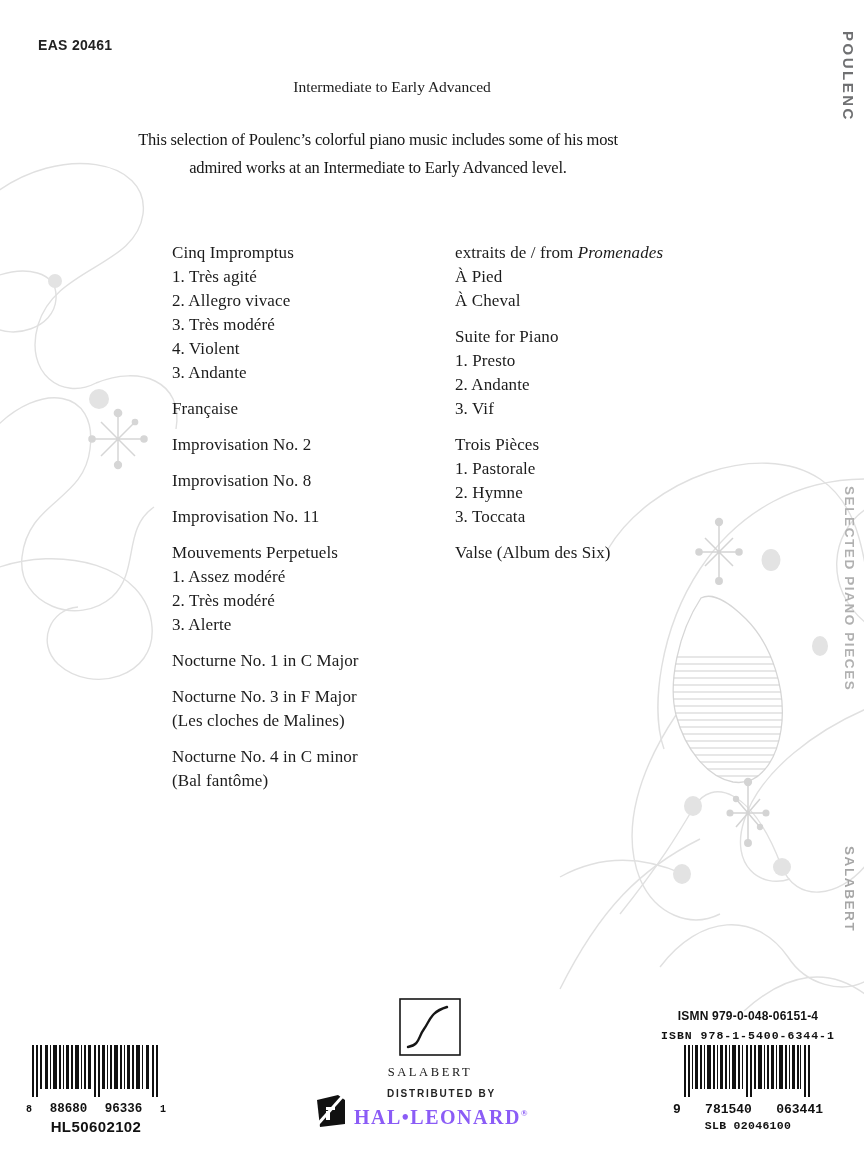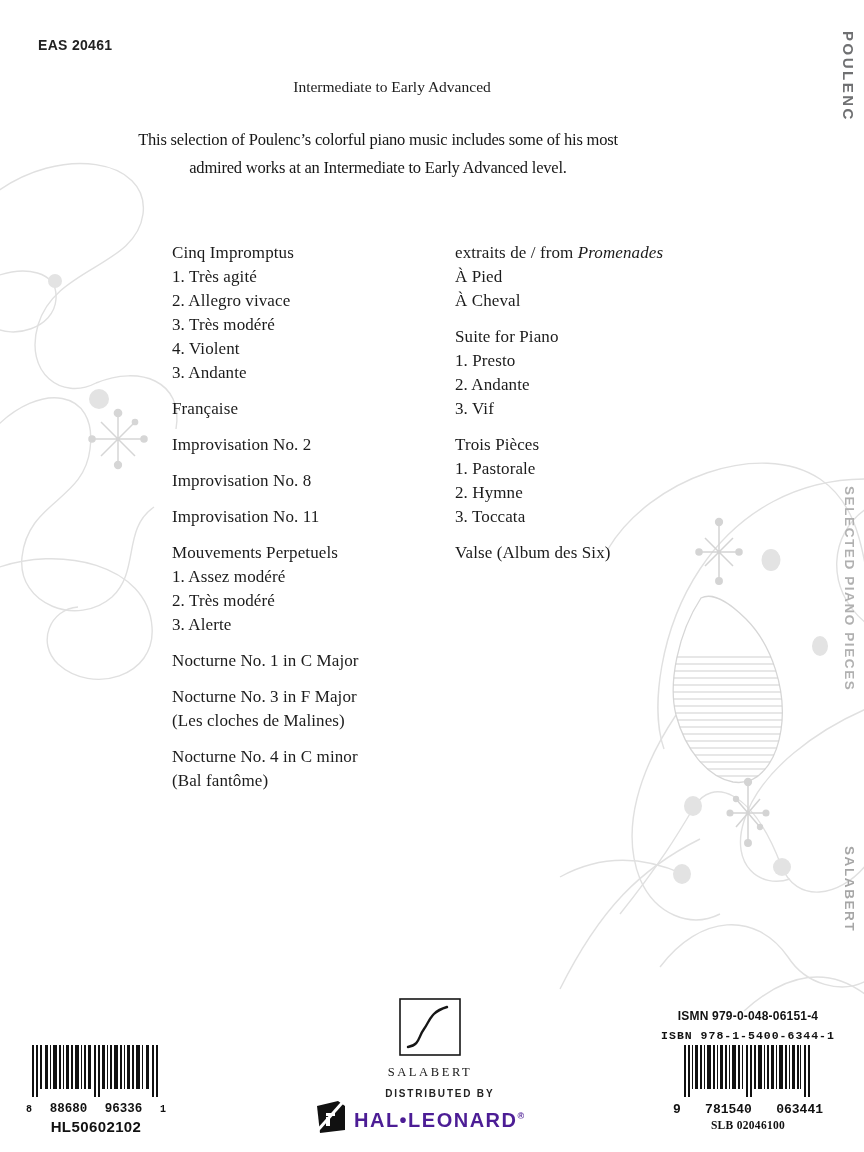--- a/index.html
+++ b/index.html
@@ -52,40 +52,40 @@
     font-family:"Liberation Serif", serif;font-size:12.5px;letter-spacing:2.6px;
     color:#161616;margin-top:5px;
   }
   .hl-block{position:absolute;left:314px;top:1079px;display:flex;align-items:flex-end;}
   .hl-right{margin-left:6px;text-align:center;}
   .distributed{
     font-family:Liberation Sans, sans-serif;font-weight:bold;font-size:10px;
     letter-spacing:1.8px;color:#232323;margin-bottom:2px;
   }
   .hl-text{
-    font-family:Liberation Sans, sans-serif;font-weight:bold;font-size:20px;
-    letter-spacing:1.5px;color:#4c1d95;line-height:30px;white-space:nowrap;
+    font-family:Liberation Serif, serif;font-weight:bold;font-size:20px;
+    letter-spacing:1.5px;color:#8b5cf6;line-height:24px;white-space:nowrap;
   }
   .hl-text sup{font-size:9px;vertical-align:super;}
   .codes-block{position:absolute;left:660px;top:1000px;width:176px;text-align:center;}
   .ismn{
     font-family:"Liberation Sans", sans-serif;font-weight:bold;font-size:12px;
     color:#111;letter-spacing:.2px;
   }
   .isbn{
     font-family:"Liberation Mono", monospace;font-weight:bold;font-size:11.5px;
     color:#111;letter-spacing:1px;margin:6px 0 3px 0;white-space:nowrap;
   }
   .ean-digits{
     display:flex;justify-content:space-between;align-items:flex-end;
     width:150px;margin:-1px auto 2px auto;
     font-family:"Liberation Mono", monospace;font-size:13px;font-weight:bold;color:#111;
   }
   .slb{
-    font-family:Liberation Serif, serif;font-weight:bold;font-size:11.5px;
+    font-family:Liberation Mono, monospace;font-weight:bold;font-size:11.5px;
     color:#111;margin-top:2px;letter-spacing:.3px;
   }
 </style>
 </head>
 <body>
 
 <div class="page">
 
   <svg class="decor" width="864" height="1152" viewBox="0 0 864 1152" aria-hidden="true">
     <defs>

